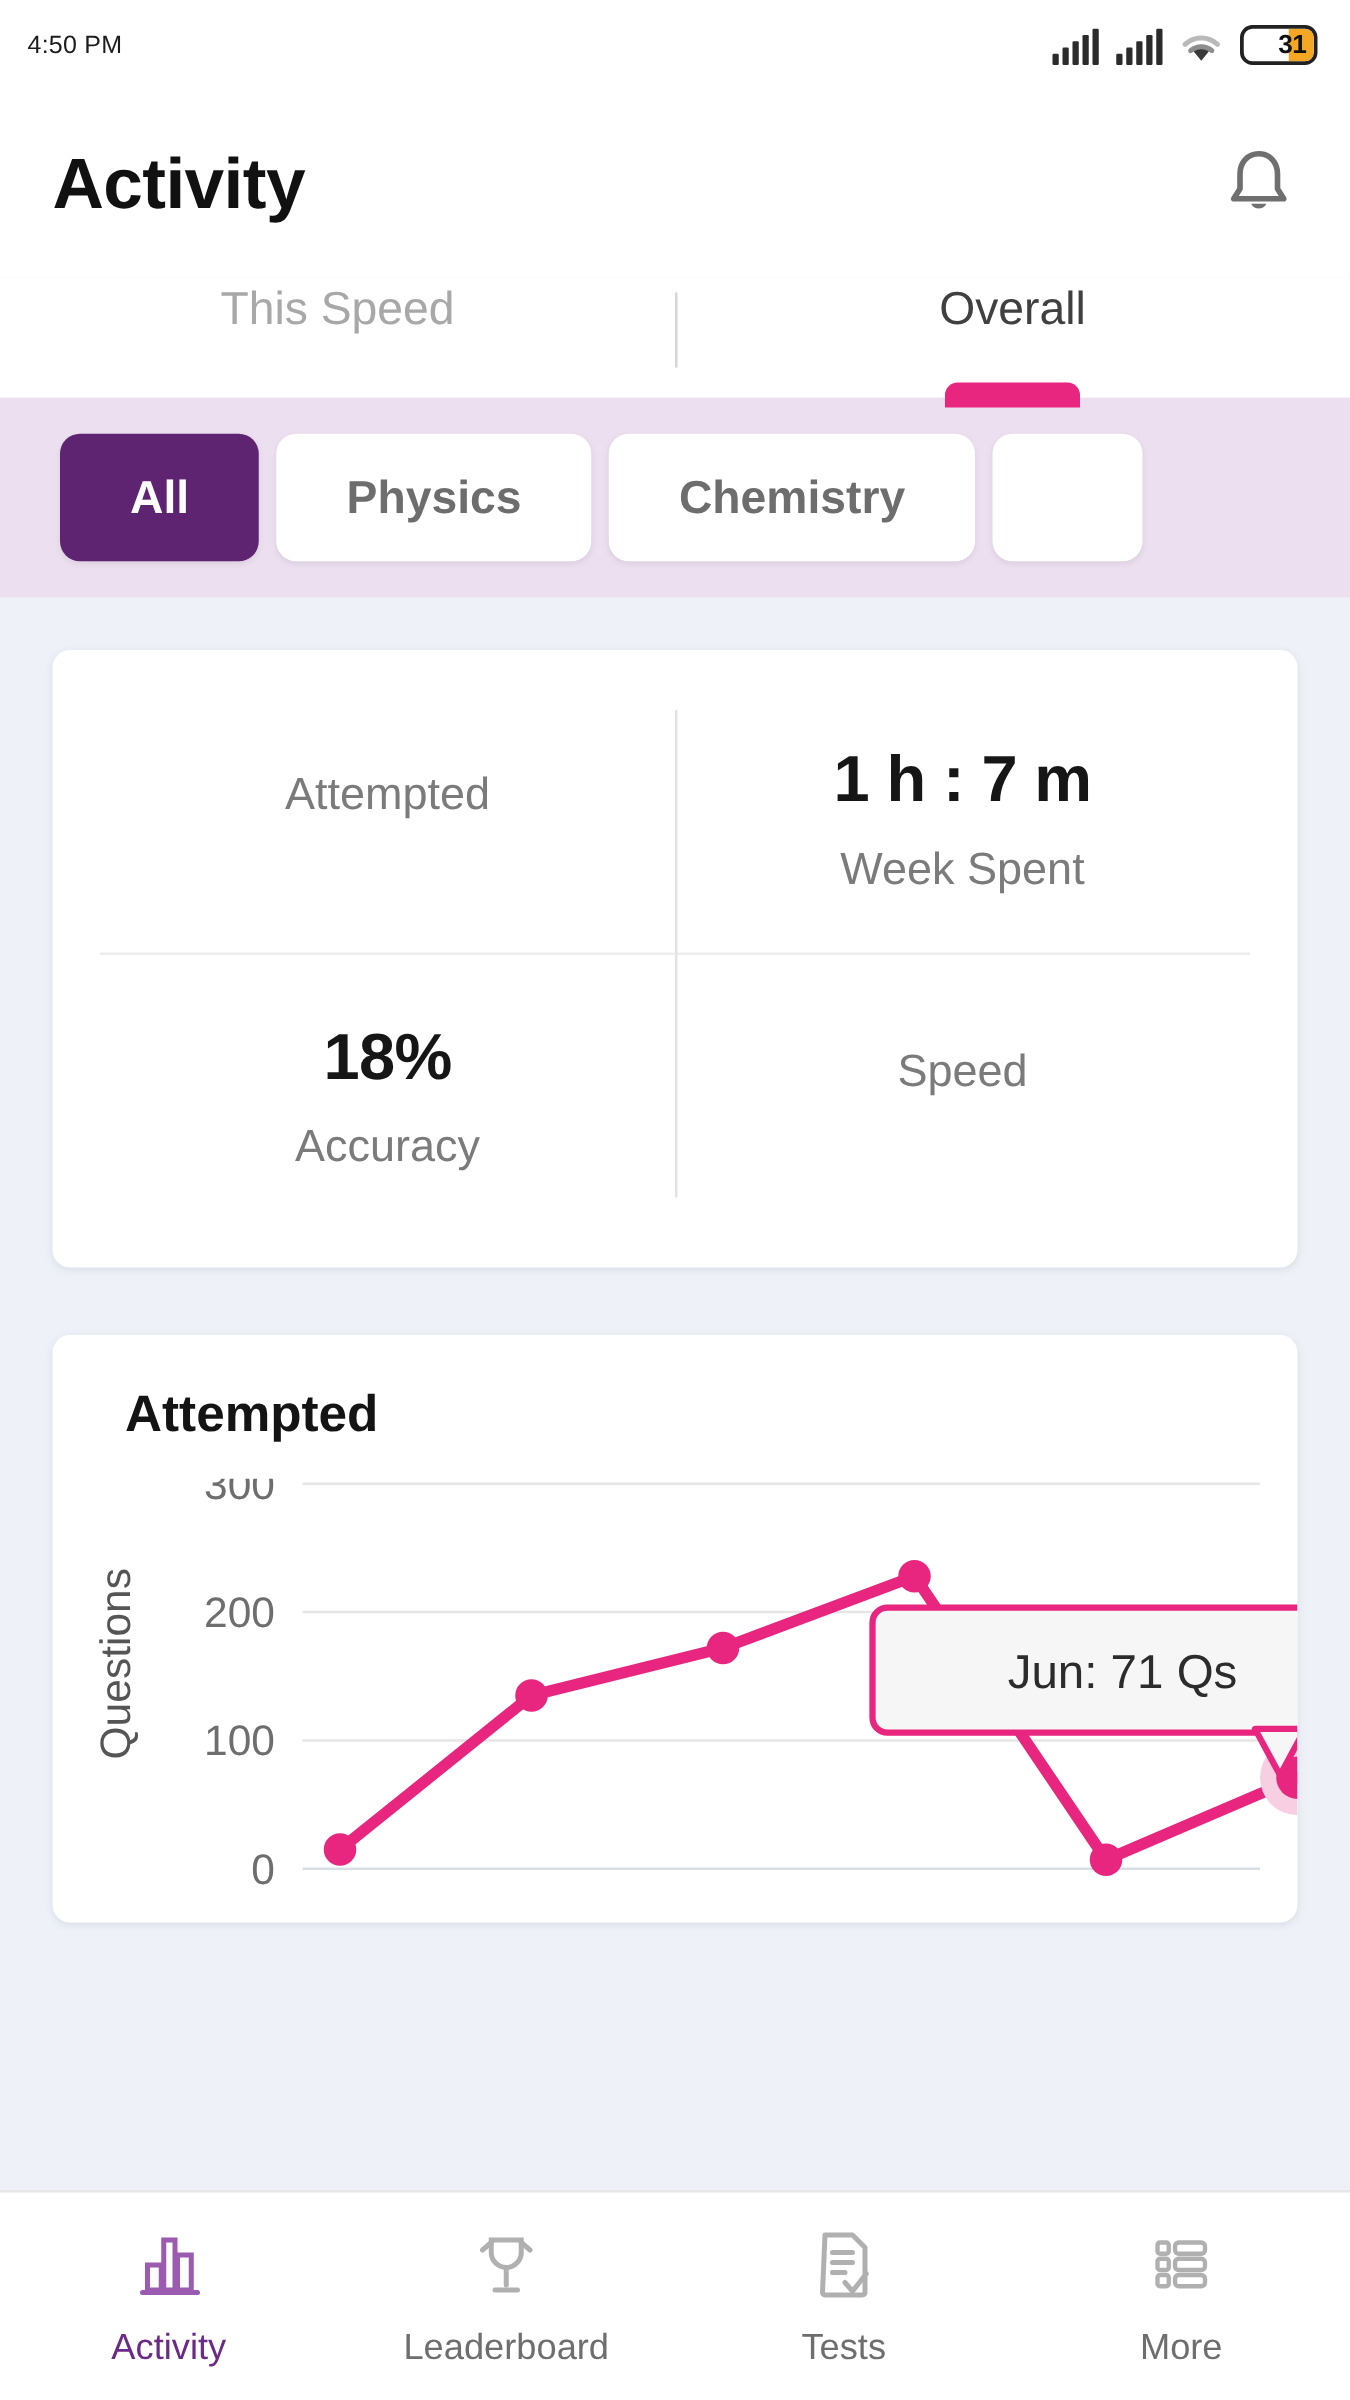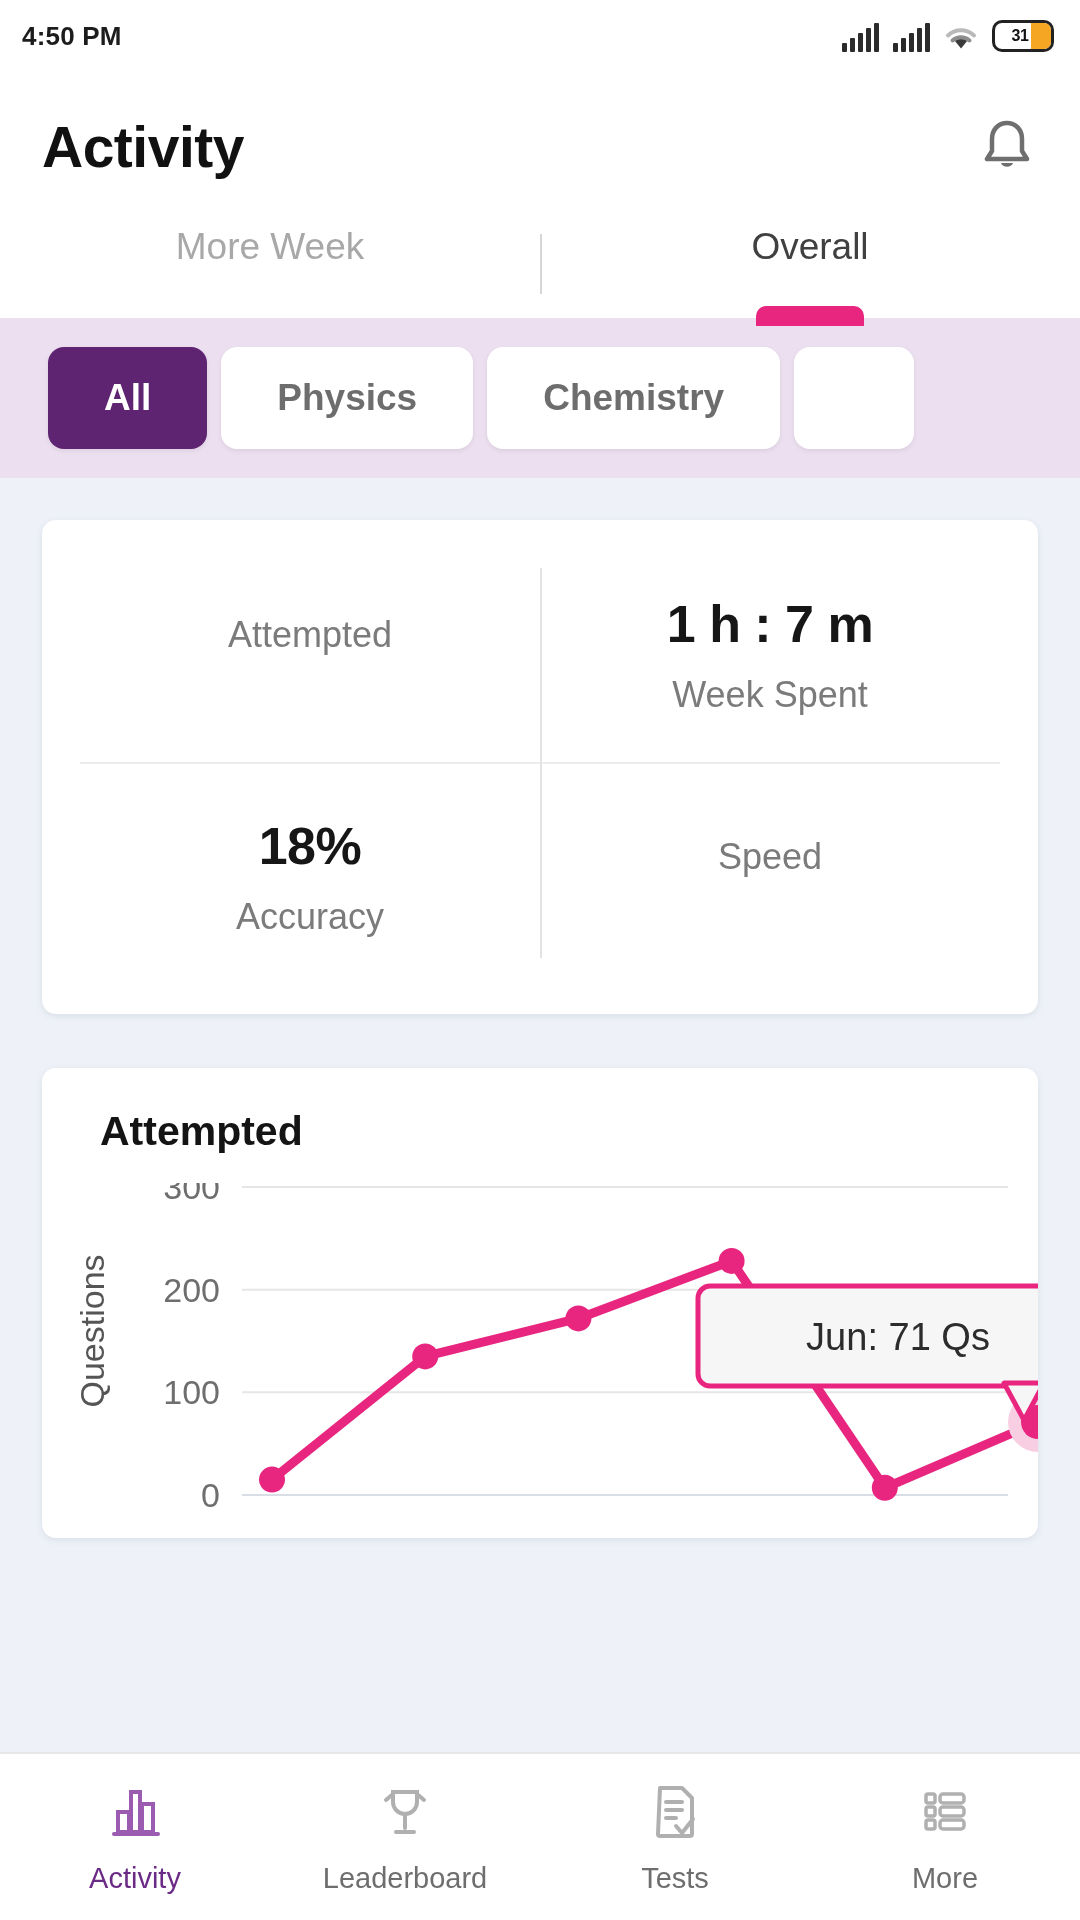--- a/index.html
+++ b/index.html
@@ -10,35 +10,35 @@
     overflow: hidden;
   }
   .screen { position: relative; width: 1080px; height: 1920px; display: flex; flex-direction: column; background:#eef2f8; }
 
   
   .statusbar {
     height: 72px; background:#ffffff; flex: 0 0 72px;
     display:flex; align-items:center; justify-content:space-between;
     padding: 0 26px 0 22px;
   }
-  .status-time { font-size: 26px; font-weight: 700; color:#1c1c1c; letter-spacing:.2px; }
+  .status-time { font-size: 20px; font-weight: 400; color:#1c1c1c; letter-spacing:.2px; }
   .status-icons { display:flex; align-items:flex-end; gap: 14px; }
   .sig { display:flex; align-items:flex-end; gap:3px; height:30px; }
   .sig i { display:block; width:5px; background:#2b2b2b; border-radius:1px; }
   .sig i:nth-child(1){height:9px}.sig i:nth-child(2){height:14px}
   .sig i:nth-child(3){height:19px}.sig i:nth-child(4){height:24px}.sig i:nth-child(5){height:29px}
   .wifi { width:34px;height:30px;position:relative; }
   .wifi svg { position:absolute; left:0; top:2px; }
   .battery {
     width: 62px; height: 32px; border:3px solid #222; border-radius:10px;
     position:relative; display:flex; align-items:center; overflow:hidden; background:#fff;
   }
   .battery:after{ content:""; position:absolute; right:-7px; top:9px; width:5px;height:12px;background:#222;border-radius:0 3px 3px 0; }
   .battery .fill { position:absolute; right:0; top:0; bottom:0; width:36%; background:#f5a623; }
-  .battery .lvl { position:relative; z-index:2; font-size:16px; font-weight:700; color:#111; width:100%; text-align:center; letter-spacing:-.5px; padding-right:6px;}
+  .battery .lvl { position:relative; z-index:2; font-size:21px; font-weight:700; color:#111; width:100%; text-align:right; letter-spacing:-.5px; padding-right:6px;}
 
   
   .header {
     flex:0 0 150px; background:#fff; display:flex; align-items:center;
     justify-content:space-between; padding: 0 44px 0 42px;
   }
   .page-title { font-size: 57px; font-weight: 700; color:#111; letter-spacing:-.5px; }
   .bell { width:58px; height:62px; }
 
   
@@ -137,21 +137,21 @@
     <div class="bell">
       <svg width="58" height="62" viewBox="0 0 58 62">
         <path d="M29 7 c-9 0-15 7-15 16 v12 l-5 8 h40 l-5-8 v-12 c0-9-6-16-15-16 z" fill="none" stroke="#6f6f6f" stroke-width="4.5" stroke-linejoin="round"></path>
         <path d="M23 47 c1.5 5 10.5 5 12 0" fill="#6f6f6f"></path>
       </svg>
     </div>
   </div>
 
   <div class="tabs">
     <div class="tab inactive">
-      <span>More Week</span>
+      <span>This Speed</span>
     </div>
     <span class="tab-divider"></span>
     <div class="tab active">
       <span>Overall</span>
       <span class="underline"></span>
     </div>
   </div>
 
   <div class="chips-row">
     <div class="chip selected">

